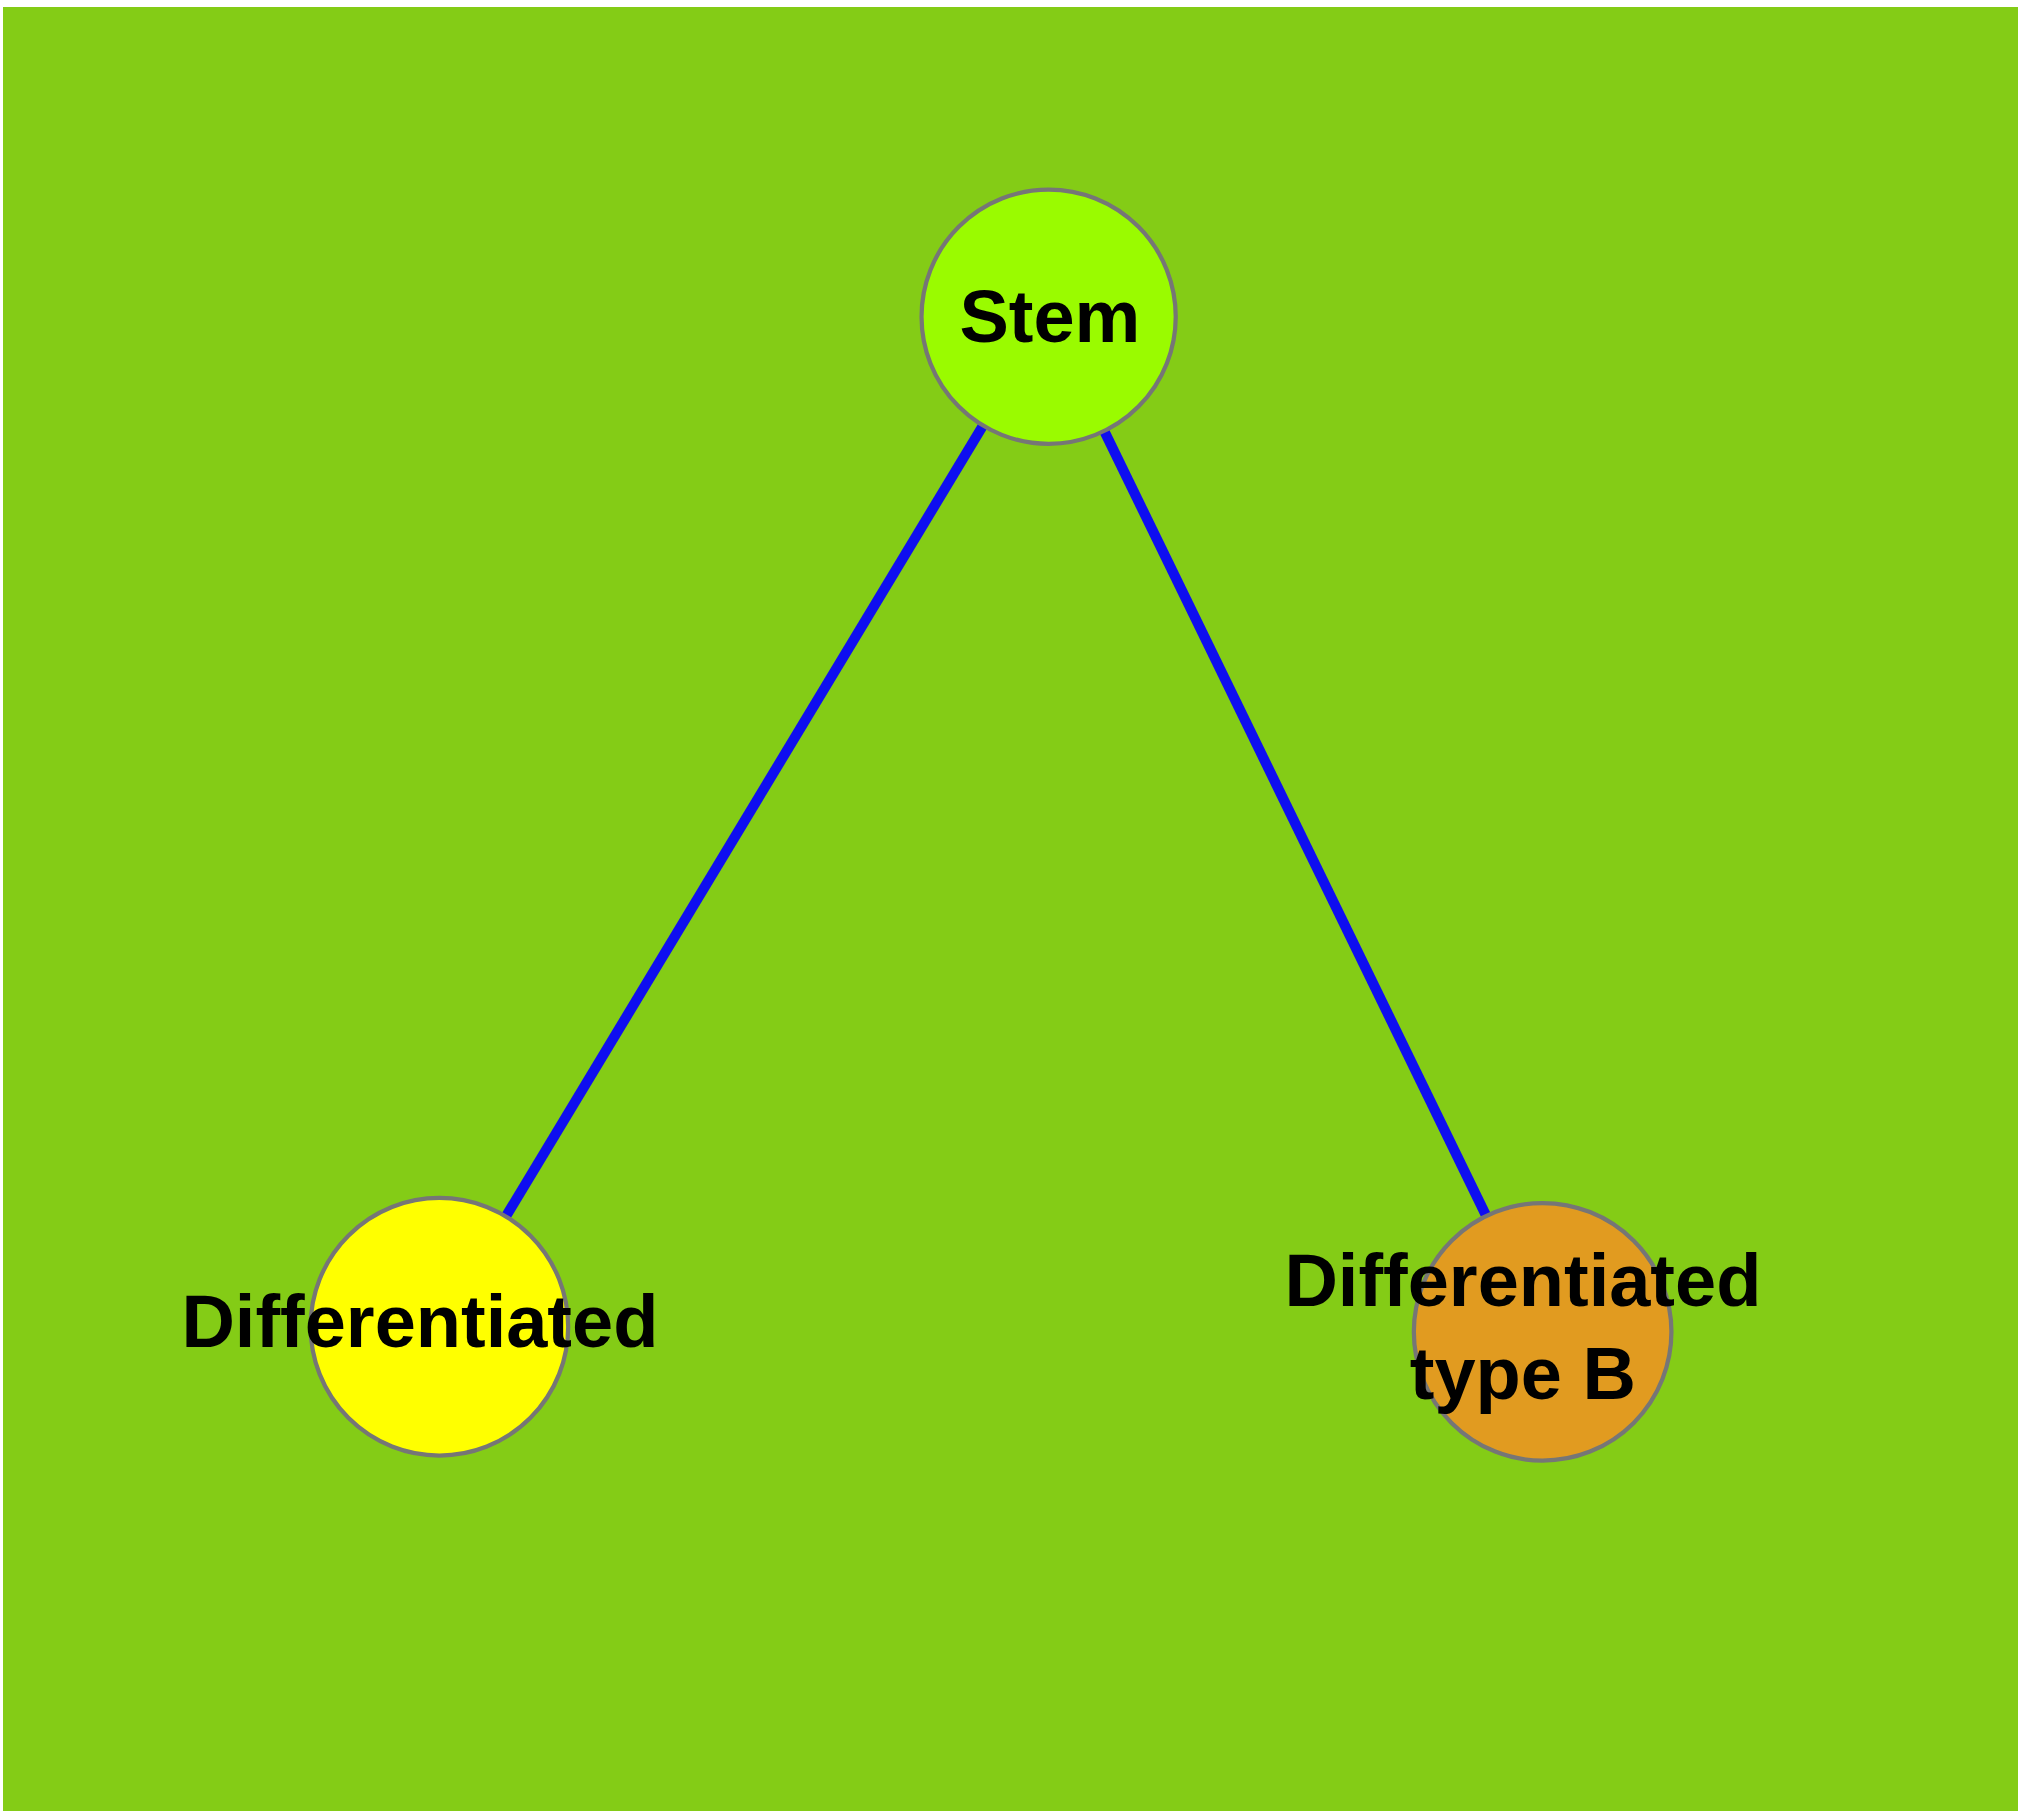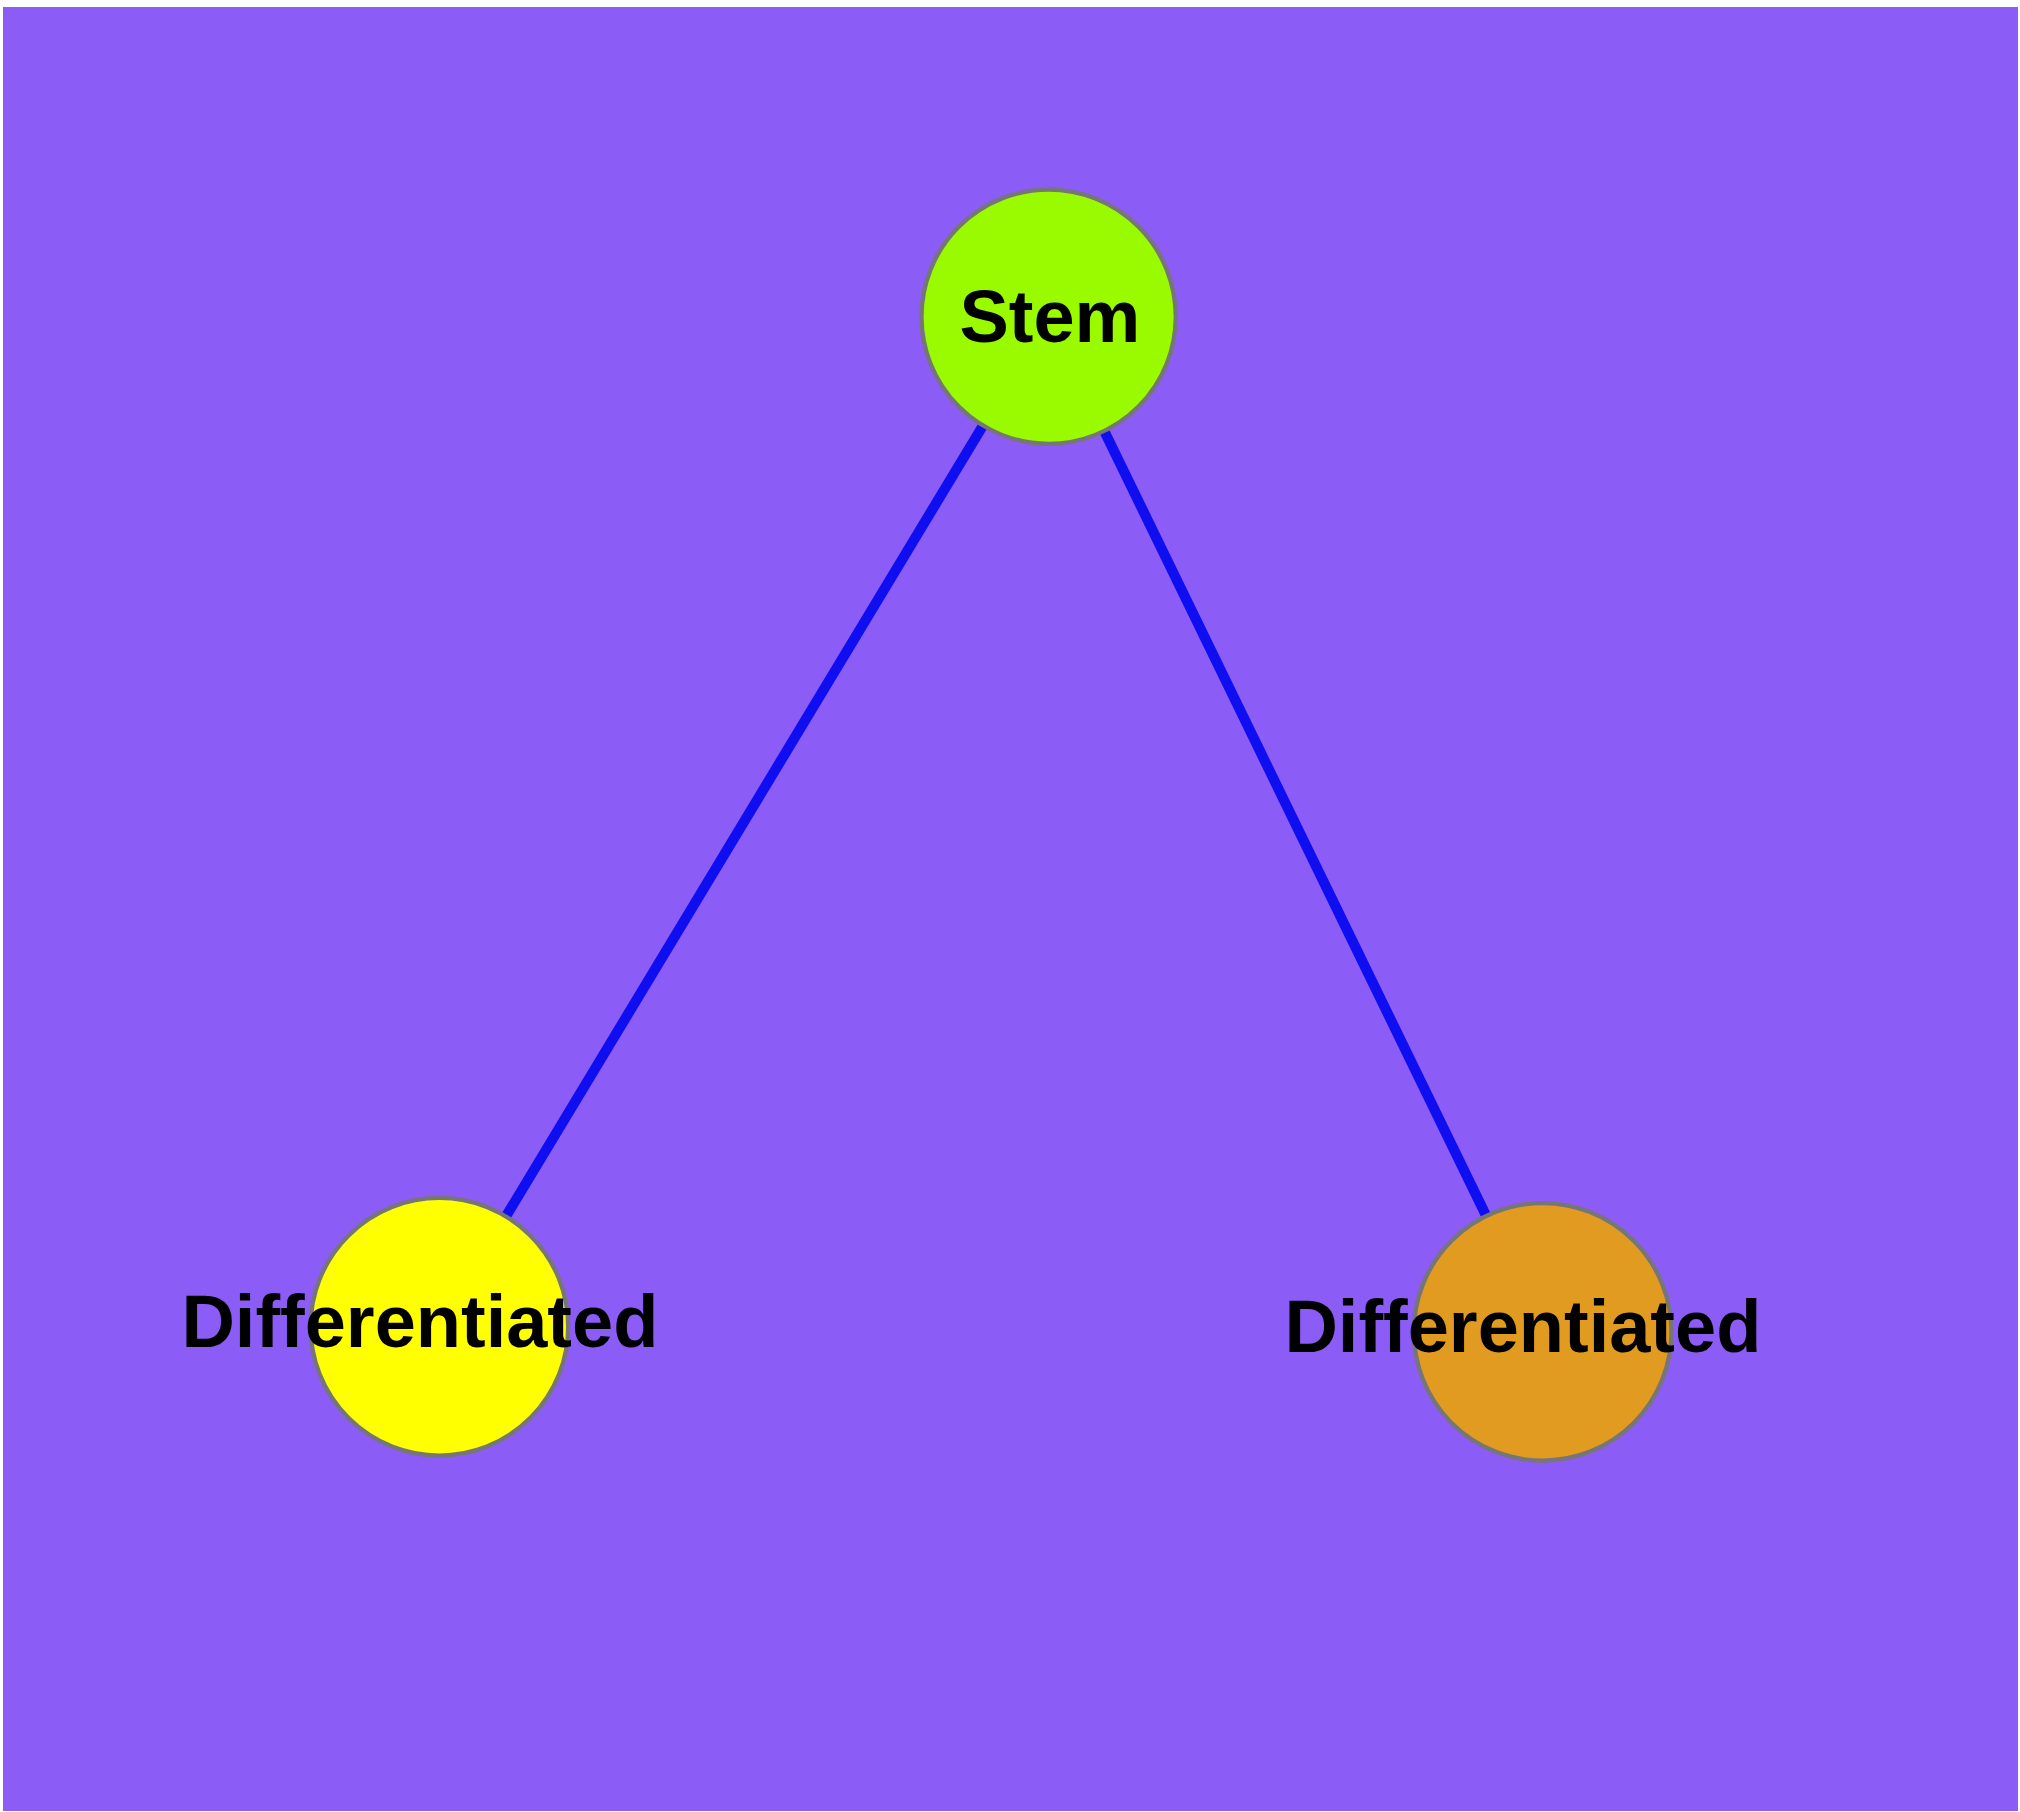--- a/index.html
+++ b/index.html
@@ -10,21 +10,21 @@
     background: #ffffff;
     overflow: hidden;
     font-family: "Liberation Sans", sans-serif;
   }
   .canvas {
     position: absolute;
     left: 3.4px;
     top: 6.8px;
     width: 2015px;
     height: 1804px;
-    background: #8b5cf6;
+    background: #84cc16;
   }
   .graph-svg {
     position: absolute;
     left: 0;
     top: 0;
     width: 100%;
     height: 100%;
     display: block;
   }
   .node-label {
@@ -64,16 +64,17 @@
   <div class="node-label label-stem">
     <span>Stem</span>
   </div>
 
   <div class="node-label label-a">
     <span>Differentiated</span>
   </div>
 
   <div class="node-label label-b">
     <span>Differentiated</span>
+    <span>type B</span>
   </div>
 
 </div>
 
 
 </body></html>

